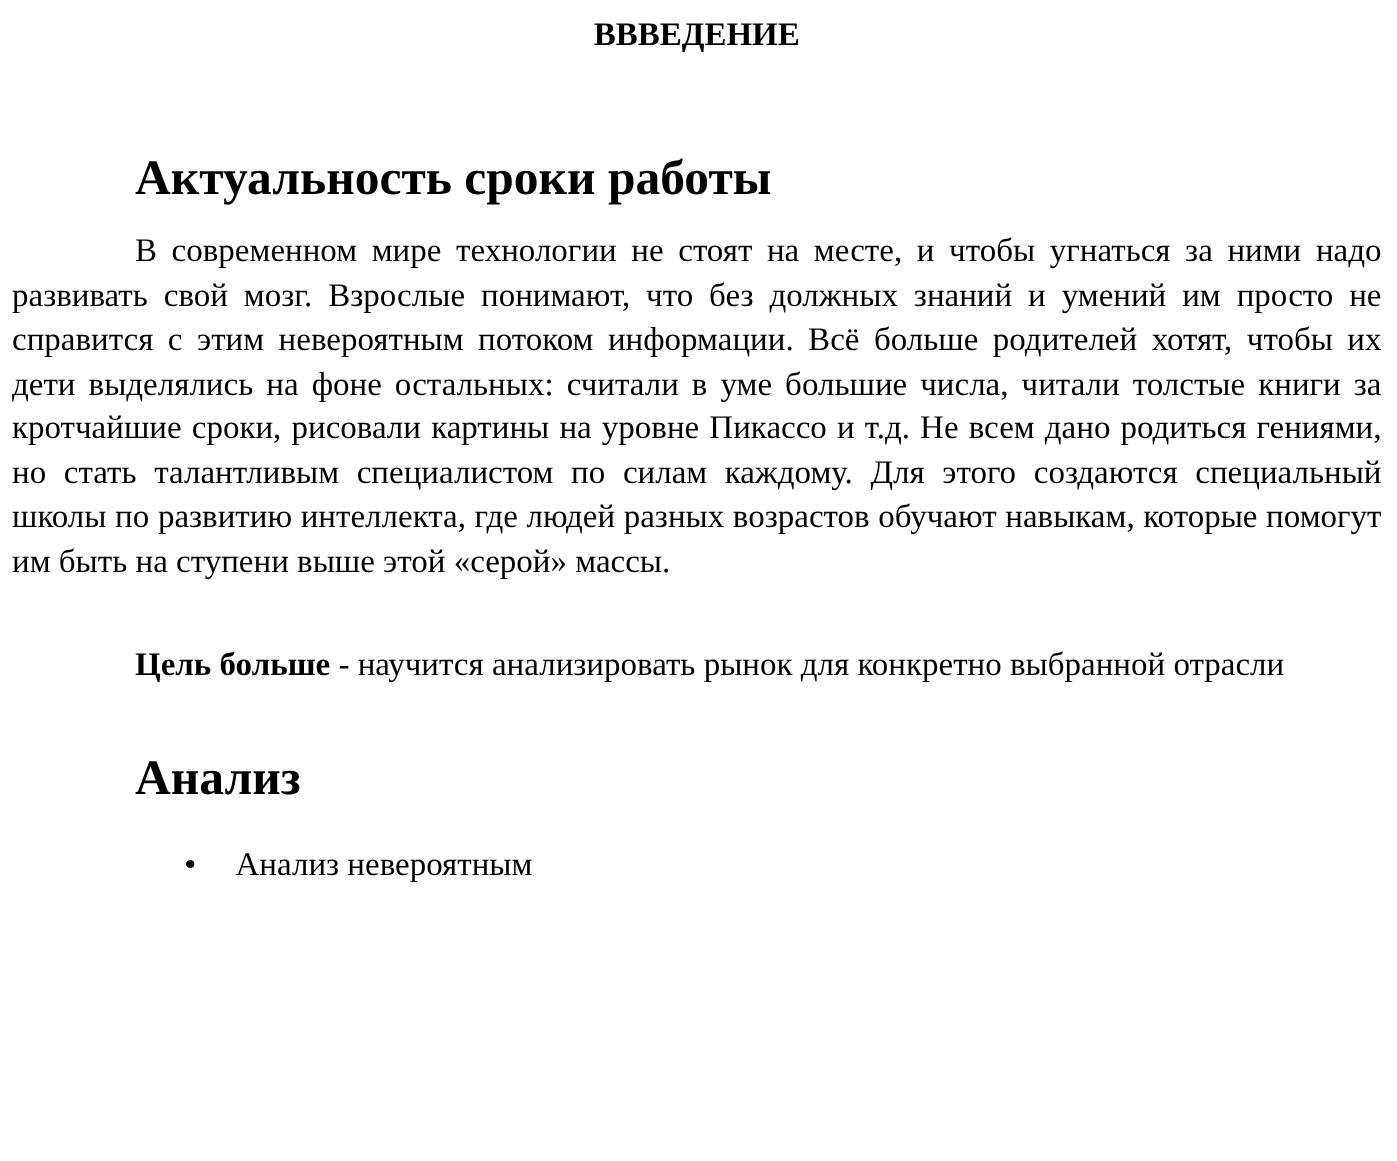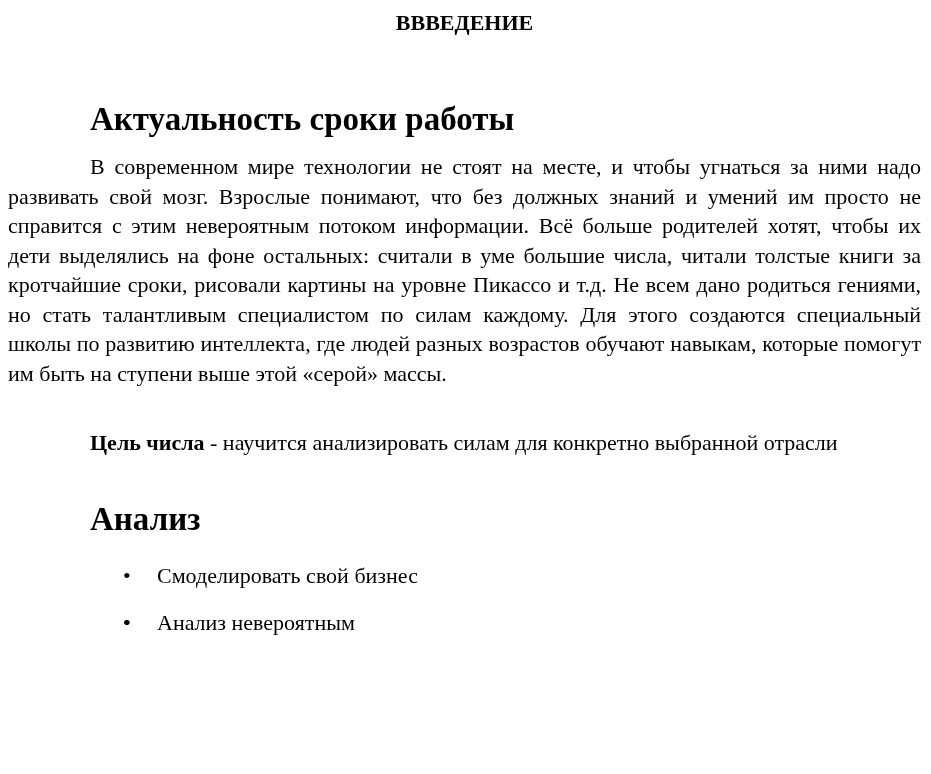--- a/index.html
+++ b/index.html
@@ -78,28 +78,27 @@
 <body>
 
 <div class="doc-page">
 
   <h1 class="doc-title">ВВВЕДЕНИЕ</h1>
 
   <h2 class="section-heading">Актуальность сроки работы</h2>
 
   <p class="body-paragraph">В современном мире технологии не стоят на месте, и чтобы угнаться за ними надо развивать свой мозг. Взрослые понимают, что без должных знаний и умений им просто не справится с этим невероятным потоком информации. Всё больше родителей хотят, чтобы их дети выделялись на фоне остальных: считали в уме большие числа, читали толстые книги за кротчайшие сроки, рисовали картины на уровне Пикассо и т.д. Не всем дано родиться гениями, но стать талантливым специалистом по силам каждому. Для этого создаются специальный школы по развитию интеллекта, где людей разных возрастов обучают навыкам, которые помогут им быть на ступени выше этой «серой» массы.</p>
 
-  <p class="goal-paragraph"><span class="goal-lead">Цель числа</span><span> - научится анализировать силам для конкретно выбранной отрасли</span></p>
+  <p class="goal-paragraph"><span class="goal-lead">Цель больше</span><span> - научится анализировать рынок для конкретно выбранной отрасли</span></p>
 
   <h2 class="tasks-heading">Анализ</h2>
 
   <ul class="tasks-list">
     <li>
       <span class="bullet">•</span>
-      <span>Смоделировать свой бизнес</span>
     </li>
     <li>
       <span class="bullet">•</span>
     </li>
     <li>
       <span class="bullet">•</span>
       <span>Анализ невероятным</span>
     </li>
   </ul>
 

